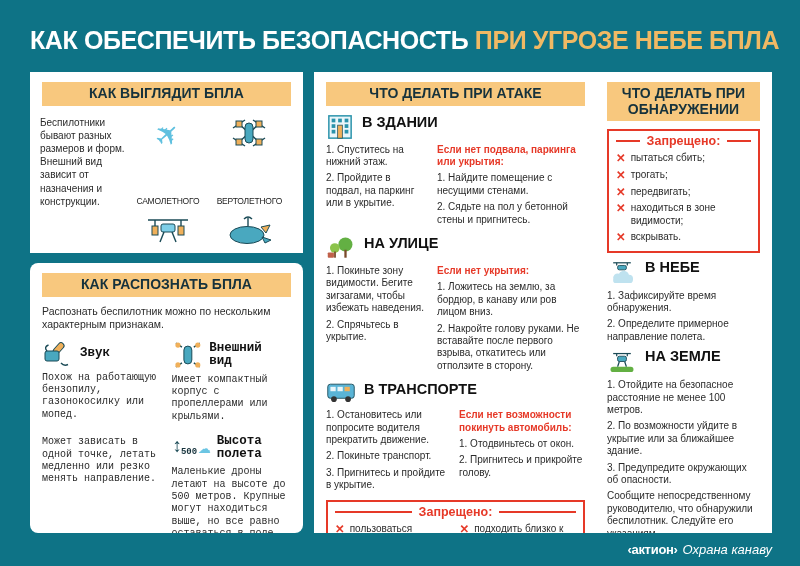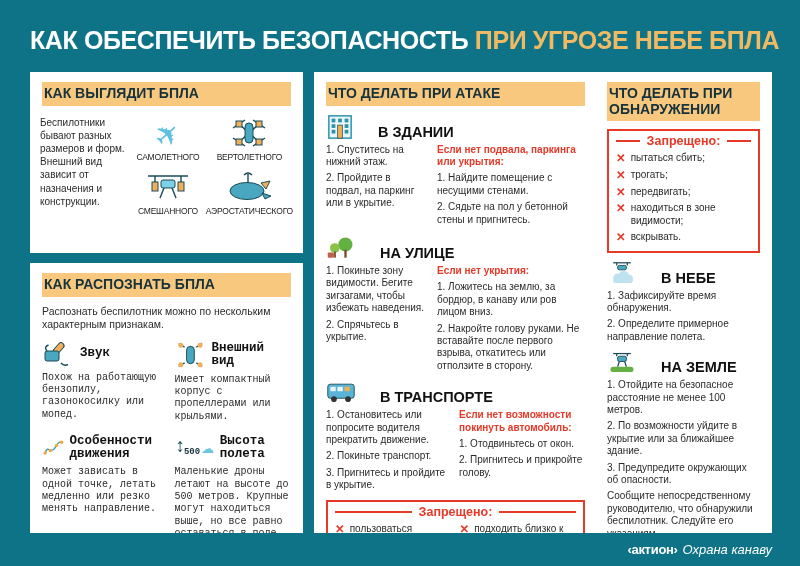--- a/index.html
+++ b/index.html
@@ -13,52 +13,52 @@
   .main-title {
     position: absolute; left: 30px; top: 26px;
     font-size: 25px; font-weight: bold; letter-spacing: -0.4px;
     white-space: nowrap;
   }
   .t-white { color: #ffffff; }
   .t-accent { color: #f0b964; }
 
   .panel { position: absolute; background: #ffffff; overflow: hidden; }
   #panel-look      { left: 30px;  top: 72px;  width: 273px; height: 181px; }
-  #panel-recognize { left: 30px;  top: 263px; width: 273px; height: 270px; }
+  #panel-recognize { left: 30px;  top: 263px; width: 273px; height: 270px; border-radius: 8px; }
   #panel-attack    { left: 314px; top: 72px;  width: 283px; height: 461px; }
   #panel-detect    { left: 595px; top: 72px;  width: 177px; height: 461px; }
 
   .phead {
     background: #f8c87e; color: #16323c;
     font-weight: bold; font-size: 14px; line-height: 1.12;
-    margin: 10px 12px 8px; padding: 4px 2px;
+    text-align: center; margin: 10px 12px 8px; padding: 4px 2px;
   }
 
   .body-txt { font-size: 10px; color: #2b2b2b; line-height: 1.24; }
 
   
   .look-body { display: flex; padding: 2px 10px 0; gap: 4px; }
   .look-intro { width: 90px; flex-shrink: 0; font-size: 10px; color:#2b2b2b; line-height: 1.32; }
   .types { flex: 1; display: grid; grid-template-columns: 1fr 1fr; row-gap: 8px; column-gap: 4px; }
   .type { display: flex; flex-direction: column; align-items: center; justify-content: flex-end; gap: 2px; }
-  .type-label { font-size: 8.5px; letter-spacing: -0.2px; color: #222; white-space: nowrap; }
+  .type-label { font-size: 8.5px; letter-spacing: -0.2px; color: #222; white-space: nowrap; margin-top: 44px; }
 
   
   .intro { margin: 0 12px 8px; }
   .features { display: grid; grid-template-columns: 1fr 1fr; column-gap: 10px; row-gap: 10px; margin: 0 12px; font-family: Liberation Mono, monospace; }
   .f-head { display: flex; align-items: center; gap: 6px; font-weight: bold; font-size: 12.5px; color: #111; line-height: 1.05; min-height: 30px; }
   .f-text { margin-top: 3px; }
   .alt-ico { display: inline-flex; align-items: flex-start; }
   .alt-arrow { font-size: 19px; color: #1a4a56; line-height: 0.9; }
   .alt-num { font-size: 9px; font-weight: bold; color: #16323c; align-self: flex-end; margin: 0 1px 0 -2px; }
   .cloud-glyph { font-size: 21px; color: #6bc5e3; line-height: 0.9; }
 
   
   .sec { margin: 0 12px 5px; }
-  .sec-head { display: flex; align-items: flex-end; gap: 24px; font-weight: bold; font-size: 14.5px; color: #111; margin: 2px 0 4px; }
+  .sec-head { display: flex; align-items: flex-start; gap: 8px; font-weight: bold; font-size: 14.5px; color: #111; margin: 2px 0 4px; }
   .cols { display: flex; gap: 8px; }
   .c-left { width: 103px; flex-shrink: 0; }
   .c-right { flex: 1; }
   .step { margin-bottom: 4px; }
   .red-title { color: #e63928; font-weight: bold; font-size: 10px; line-height: 1.24; margin-bottom: 4px; }
   .note { margin: 2px 0 0; }
 
   .proh { border: 2px solid #e63928; margin: 2px 12px 6px; padding: 3px 7px 3px; }
   .proh-head { display: flex; align-items: center; gap: 7px; margin-bottom: 4px; }
   .proh-line { flex: 1; border-top: 2.5px solid #e63928; }
@@ -162,30 +162,20 @@
           <circle cx="6" cy="6" r="2.6" fill="#f0b05a"></circle>
             <circle cx="26" cy="6" r="2.6" fill="#f0b05a"></circle>
           <circle cx="6" cy="26" r="2.6" fill="#f0b05a"></circle>
             <circle cx="26" cy="26" r="2.6" fill="#f0b05a"></circle>
         </svg>
         <span>Внешний вид</span>
       </div>
       <div class="f-text body-txt">Имеет компактный корпус с пропеллерами или крыльями.</div>
     </div>
     <div class="feature">
-      <div class="f-head">
-        <svg width="34" height="28" viewBox="0 0 34 28">
-          <path d="M5,22 C9,7 14,26 21,13 S30,6 31,5" stroke="#2a93ab" stroke-width="2" fill="none"></path>
-          <circle cx="5" cy="22" r="2.7" fill="#f0a73e"></circle>
-          <circle cx="13" cy="18" r="2.7" fill="#f0a73e"></circle>
-          <circle cx="23" cy="10" r="2.7" fill="#f0a73e"></circle>
-          <circle cx="31" cy="5" r="2.7" fill="#f0a73e"></circle>
-        </svg>
-        <span>Особенности движения</span>
-      </div>
       <div class="f-text body-txt">Может зависать в одной точке, летать медленно или резко менять направление.</div>
     </div>
     <div class="feature">
       <div class="f-head">
         <span class="alt-ico">
           <span class="alt-arrow">↕</span>
           <span class="alt-num">500</span>
           <span class="cloud-glyph">☁</span>
         </span>
         <span>Высота полета</span>

